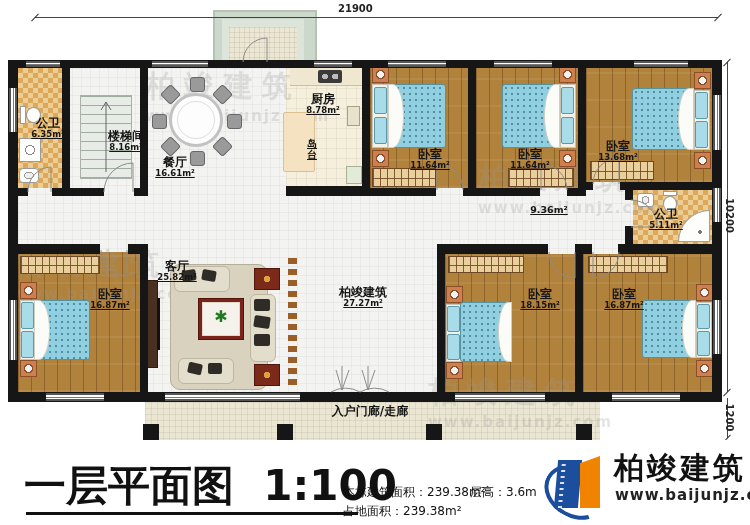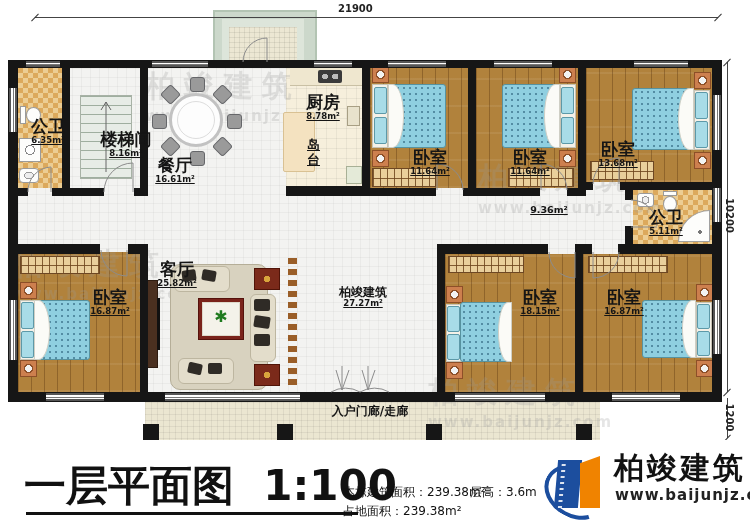--- a/index.html
+++ b/index.html
@@ -22,21 +22,21 @@
   .mattress{background-color:#8fcfe0;background-image:radial-gradient(circle,rgba(10,60,90,.45) 1px,transparent 1.5px);background-size:6px 6px;border:1px solid #57929f;border-radius:3px;}
   .sheetL{background:#fbfbf7;border:1px solid #cfcfc5;border-radius:0 70% 70% 0 / 0 50% 50% 0;}
   .sheetR{background:#fbfbf7;border:1px solid #cfcfc5;border-radius:70% 0 0 70% / 50% 0 0 50%;}
   .pillow{background:#a8dce8;border:1px solid #5d99a8;border-radius:2px;}
   .bedband{background:#f4f1e8;border:1px solid #c6c2b4;}
   .nstand{background-color:#cd7f4e;border:1px solid #8d4f28;background-image:radial-gradient(circle,#f2f2f2 0 3.5px,#8d4f28 3.5px 4.5px,transparent 4.5px);}
   .wardrobe{background-color:#e9cf9b;border:1px solid #6d4723;background-image:repeating-linear-gradient(90deg,rgba(110,70,30,.85) 0 1px,transparent 1px 7px),linear-gradient(rgba(110,70,30,.85),rgba(110,70,30,.85));background-size:100% 100%,100% 1px;background-position:0 0,0 55%;background-repeat:repeat,no-repeat;}
   .white-fix{background:#fdfdfb;border:1px solid #9a9a9a;}
   
   .rlabel{position:absolute;text-align:center;color:#151515;z-index:8;line-height:1.12;}
-  .rlabel .n{display:block;font-size:17px;font-weight:bold;}
+  .rlabel .n{display:block;font-size:12px;font-weight:bold;}
   .rlabel .a{display:block;font-size:8.5px;font-weight:bold;text-decoration:underline;}
   .dim{position:absolute;color:#222;font-size:10px;z-index:9;}
   .dimline{position:absolute;background:#444;z-index:9;}
   .tick{position:absolute;width:10px;height:1px;background:#333;transform:rotate(-45deg);z-index:9;}
   .wm{position:absolute;z-index:2;color:#9a9a9a;opacity:.25;pointer-events:none;}
   .wm .t{font-size:30px;font-weight:bold;letter-spacing:9px;white-space:nowrap;}
   .wm .u{font-size:15px;font-weight:bold;letter-spacing:2px;white-space:nowrap;}
   .chair{position:absolute;width:13px;height:13px;background:#9a9a9a;border:1px solid #66676a;border-radius:3px;z-index:3;}
   #title-row{position:absolute;left:0;top:440px;width:750px;height:85px;background:#fff;z-index:10;}
   .stat{position:absolute;font-size:12px;color:#111;z-index:11;white-space:nowrap;}
@@ -281,21 +281,21 @@
   </div>
   <div class="rlabel" style="left:146px;top:156px;width:58px;">
     <span class="n">餐厅</span>
       <span class="a">16.61m²</span>
   </div>
   <div class="rlabel" style="left:296px;top:93px;width:54px;">
     <span class="n">厨房</span>
       <span class="a">8.78m²</span>
   </div>
   <div class="rlabel" style="left:283px;top:138px;width:32px;">
-    <span class="a" style="font-size:13px;margin-left:24px;">岛台</span>
+    <span class="a" style="font-size:10px;margin-left:24px;">岛台</span>
   </div>
   <div class="rlabel" style="left:402px;top:148px;width:56px;">
     <span class="n">卧室</span>
       <span class="a">11.64m²</span>
   </div>
   <div class="rlabel" style="left:502px;top:148px;width:56px;">
     <span class="n">卧室</span>
       <span class="a">11.64m²</span>
   </div>
   <div class="rlabel" style="left:590px;top:140px;width:56px;">

